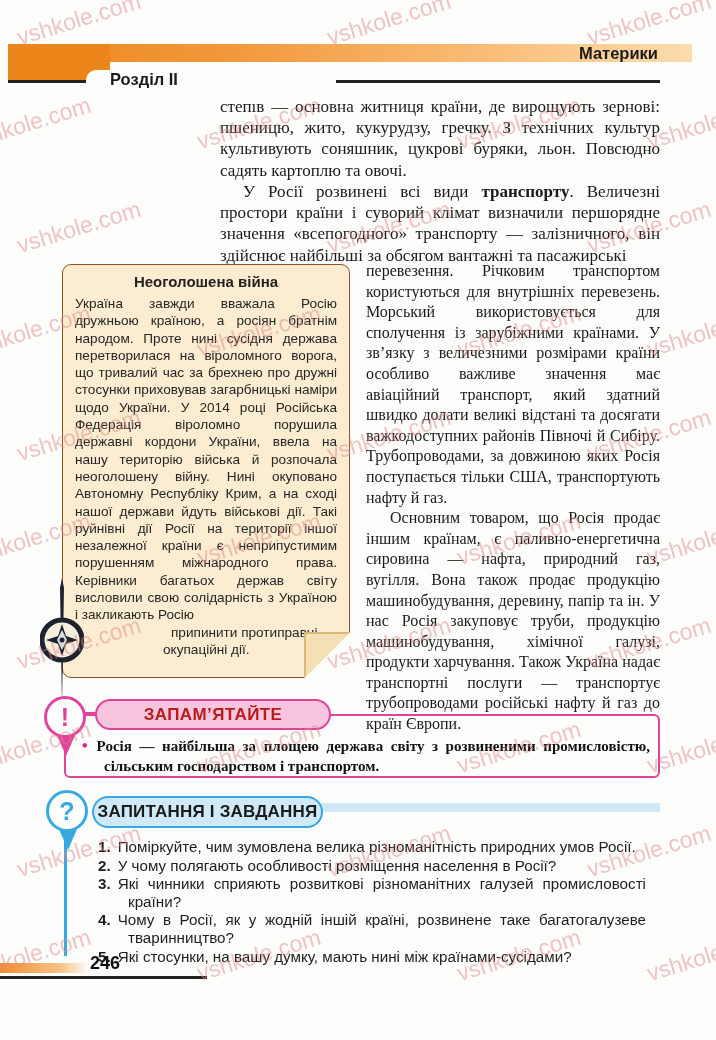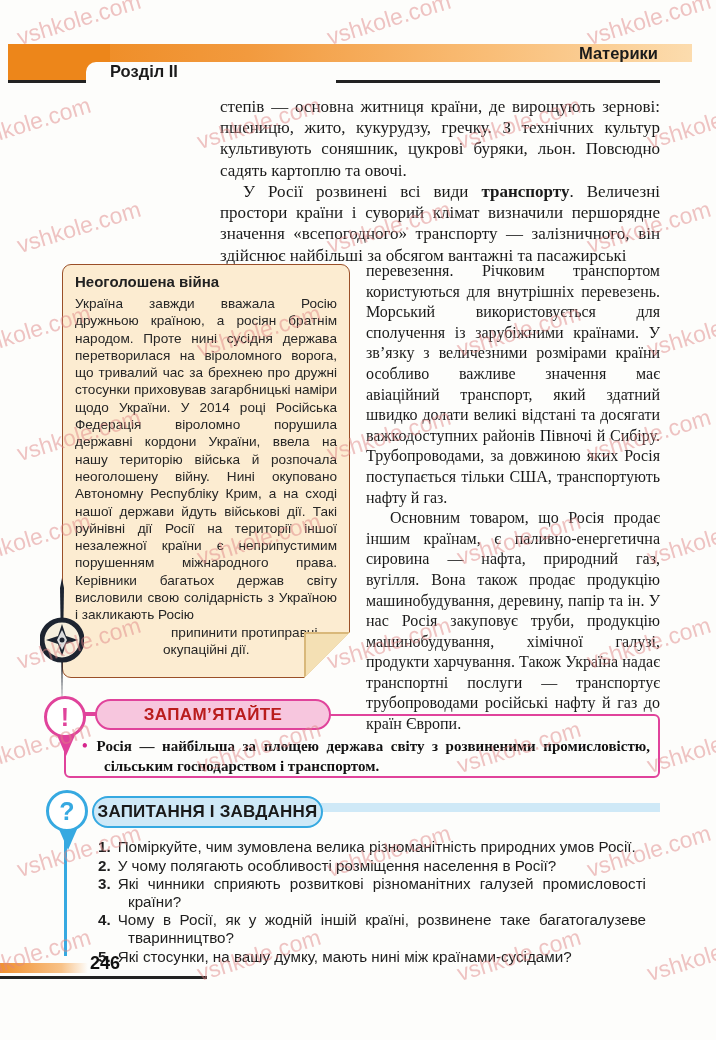--- a/index.html
+++ b/index.html
@@ -9,40 +9,40 @@
 
   
   #wm-layer { position:absolute; inset:0; z-index:60; pointer-events:none; }
   .wm { position:absolute; transform:rotate(-17deg); color:#df8585; opacity:.48;
         font:23px "Liberation Sans","DejaVu Sans",sans-serif; white-space:nowrap; }
 
   
   .band { position:absolute; left:8px; top:44px; width:684px; height:18px;
           background:linear-gradient(90deg,#ed861a 0%,#f29a3e 35%,#f9bd76 70%,#fcdcae 100%); }
   .band-left { position:absolute; left:8px; top:44px; width:102px; height:37px; background:#ed861a; }
-  .chapter-pill { position:absolute; left:86px; top:62px; width:250px; height:33px;
+  .chapter-pill { position:absolute; left:86px; top:70px; width:250px; height:33px;
           background:#fdfdfb; border-radius:10px 0 0 10px; z-index:2;
           font:bold 16.5px/19px "Liberation Sans",sans-serif; color:#1b1b1b; padding-left:24px; }
   .section-label { position:absolute; right:58px; top:44px;
           font:bold 16.5px/19px "Liberation Sans",sans-serif; color:#1b1b1b; z-index:2; }
   .header-rule { position:absolute; left:8px; top:80px; width:652px; height:2.5px; background:#222; }
 
   
   .serif { color:#1a1a1a; text-align:justify; }
   .para1 { position:absolute; left:220px; top:96px; width:440px; font-size:17px; line-height:21.2px; }
   .para2-left { position:absolute; left:220px; top:181px; width:440px; font-size:17px; line-height:21.2px; text-indent:23px; }
   .right-col { position:absolute; left:366px; top:261px; width:294px; font-size:16px; line-height:20.6px; }
   .right-col .p3 { text-indent:24px; }
   .bold { font-weight:bold; }
 
   
   .infobox { position:absolute; left:62px; top:264px; width:288px; height:414px;
              background:#fcecd1; border:1.5px solid #9a4f28; border-radius:9px;
              padding:7px 12px 0 12px; z-index:3; }
-  .infobox-title { font:bold 15px/20px "Liberation Sans",sans-serif; color:#222; margin-bottom:3px; }
+  .infobox-title { text-align:center; font:bold 15px/20px "Liberation Sans",sans-serif; color:#222; margin-bottom:3px; }
   .infobox-body { font:13.6px/17.3px "Liberation Sans","DejaVu Sans",sans-serif; color:#262626; text-align:justify; }
   .infobox-close1 { font:13.6px/17.3px "Liberation Sans",sans-serif; color:#262626; margin-left:96px; }
   .infobox-close2 { font:13.6px/17.3px "Liberation Sans",sans-serif; color:#262626; margin-left:88px; }
   .curl-cover { position:absolute; right:-2px; bottom:-2px; width:0; height:0;
                 border-bottom:48px solid #fdfdfb; border-left:48px solid transparent; z-index:4; }
   .curl-edge  { position:absolute; right:-1px; bottom:-1px; width:0; height:0;
                 border-top:46px solid #d9b87a; border-right:46px solid transparent; z-index:5; }
   .curl-fold  { position:absolute; right:1px; bottom:1px; width:0; height:0;
                 border-top:42px solid #f4e0b4; border-right:42px solid transparent; z-index:6; }
   .compass { position:absolute; left:40px; top:578px; z-index:7; }

